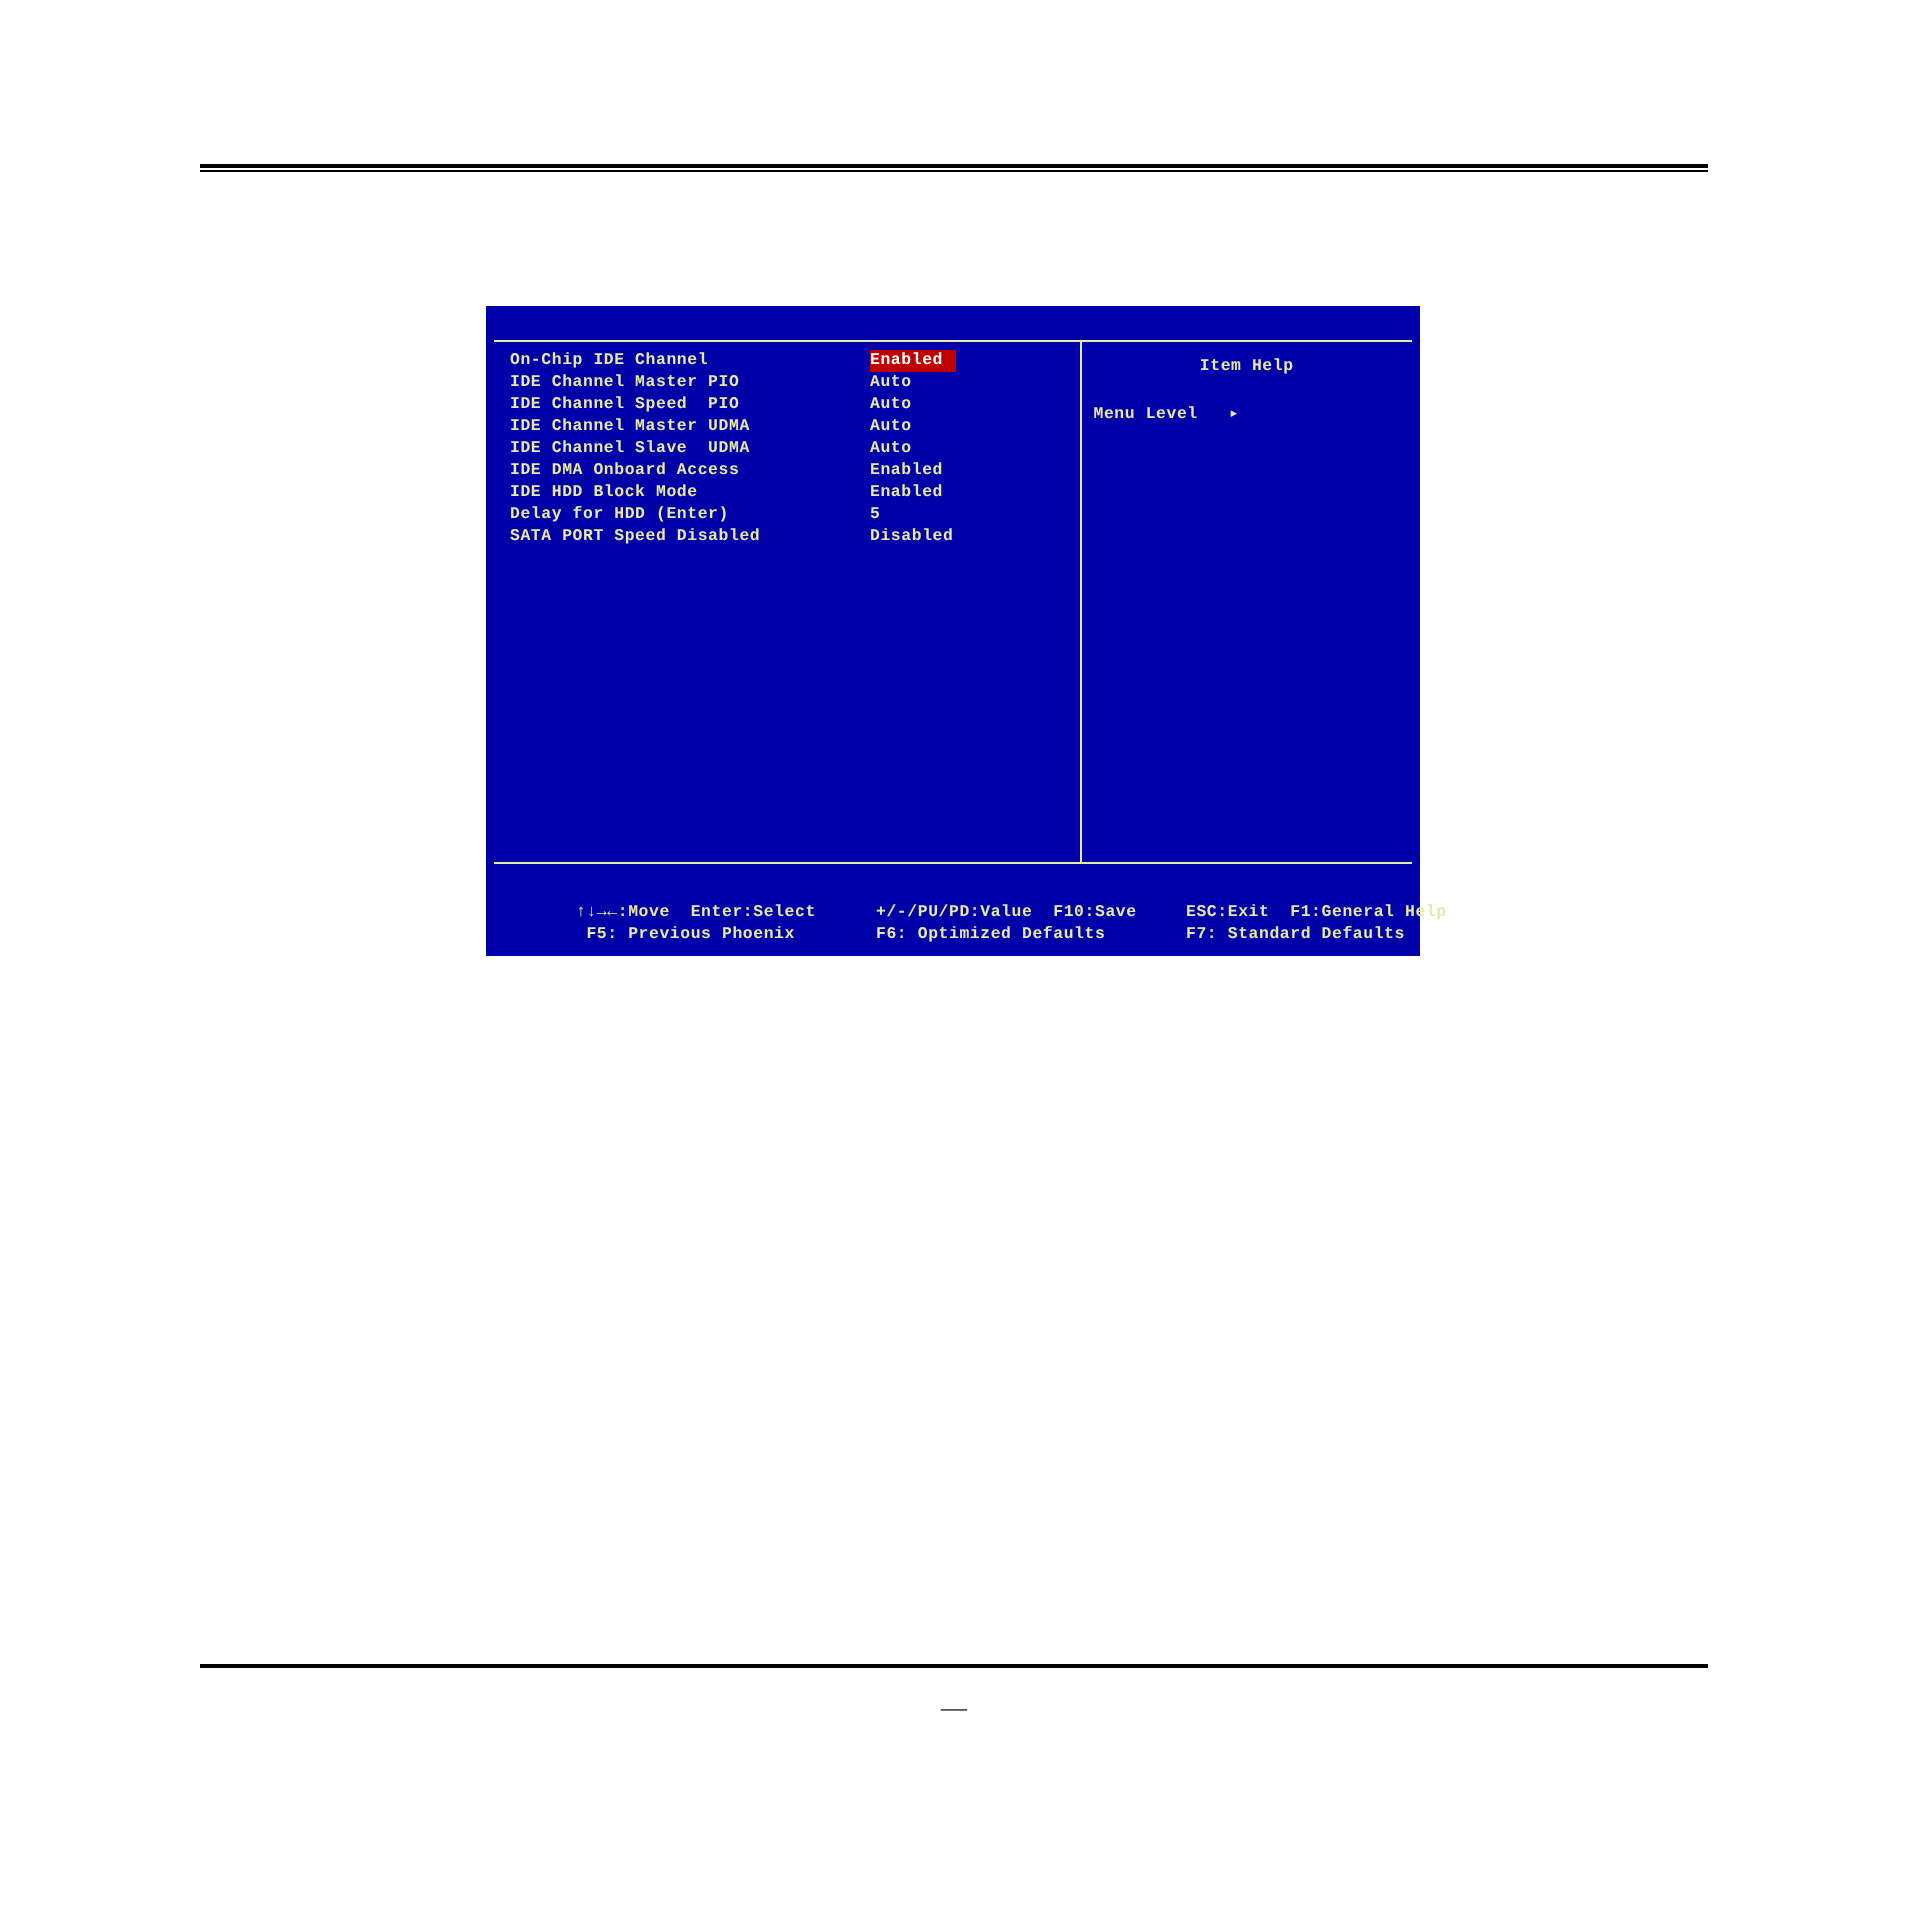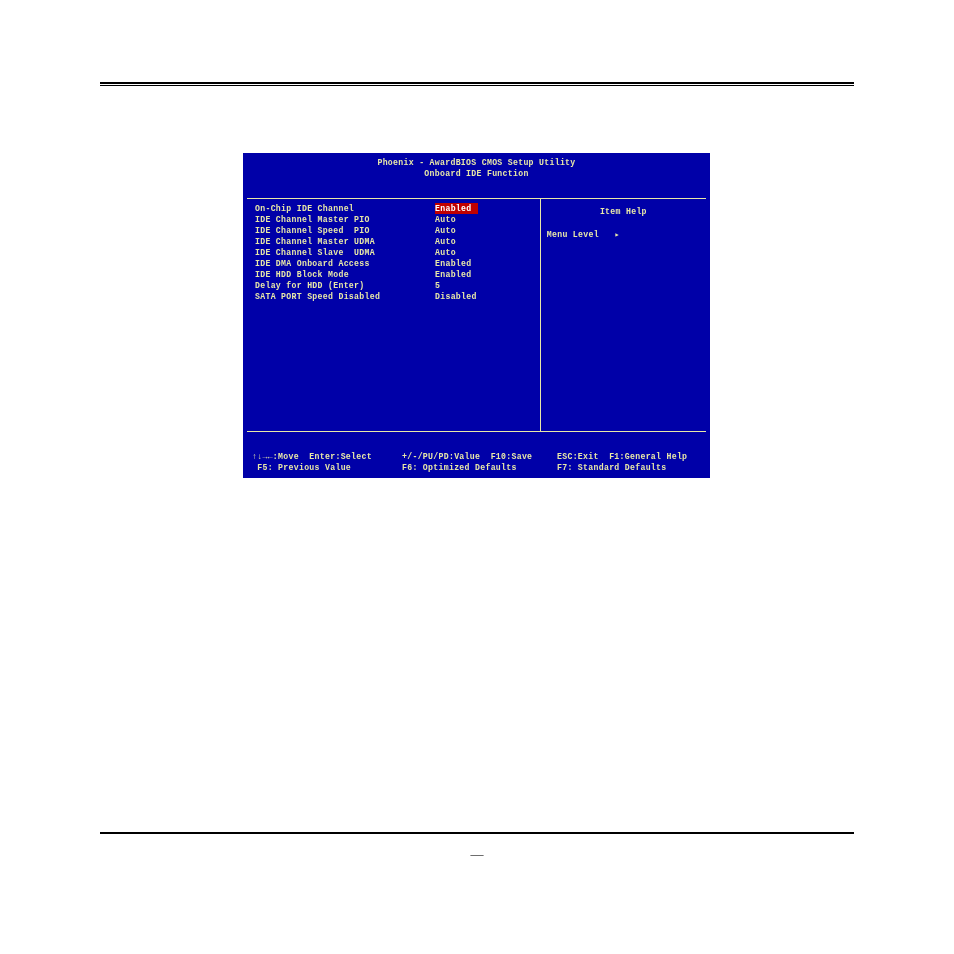--- a/index.html
+++ b/index.html
@@ -93,21 +93,21 @@
   .help-level {
     margin-top: 10px;
     white-space: pre;
   }
   .bios-footer {
     padding: 3px 8px 4px 8px;
     line-height: 11px;
     display: flex;
     flex-direction: column;
   }
-  .footer-row { display: flex; }
+  .footer-row { display: flex; margin-left: 36px; }
   .footer-row span { white-space: pre; }
   .fcol1 { flex: 0 0 150px; }
   .fcol2 { flex: 0 0 155px; }
   .fcol3 { flex: 1; }
   .page-num {
     position: absolute;
     left: 0; right: 0;
     top: 846px;
     text-align: center;
     font-family: Georgia, serif;
@@ -116,24 +116,20 @@
   }
 </style>
 </head>
 <body>
 
 <div class="page-border-top"></div>
 
 <div class="bios-container">
   <div class="bios-inner">
 
-    <div class="bios-header">
-      <div>Phoenix - AwardBIOS CMOS Setup Utility</div>
-      <div>Onboard IDE Function</div>
-    </div>
 
     <div class="bios-body">
       <div class="bios-left">
         <div class="setting-row">
           <span class="setting-label">On-Chip IDE Channel</span>
           <span class="setting-value selected">Enabled</span>
         </div>
         <div class="setting-row">
           <span class="setting-label">IDE Channel Master PIO</span>
           <span class="setting-value">Auto</span>
@@ -174,21 +170,21 @@
       </div>
     </div>
 
     <div class="bios-footer">
       <div class="footer-row">
         <span class="fcol1">↑↓→←:Move  Enter:Select</span>
         <span class="fcol2">+/-/PU/PD:Value  F10:Save</span>
         <span class="fcol3">ESC:Exit  F1:General Help</span>
       </div>
       <div class="footer-row">
-        <span class="fcol1"> F5: Previous Value</span>
+        <span class="fcol1"> F5: Previous Phoenix</span>
         <span class="fcol2">F6: Optimized Defaults</span>
         <span class="fcol3">F7: Standard Defaults</span>
       </div>
     </div>
 
   </div>
 </div>
 
 <div class="page-border-bottom"></div>
 <div class="page-num">—</div>

